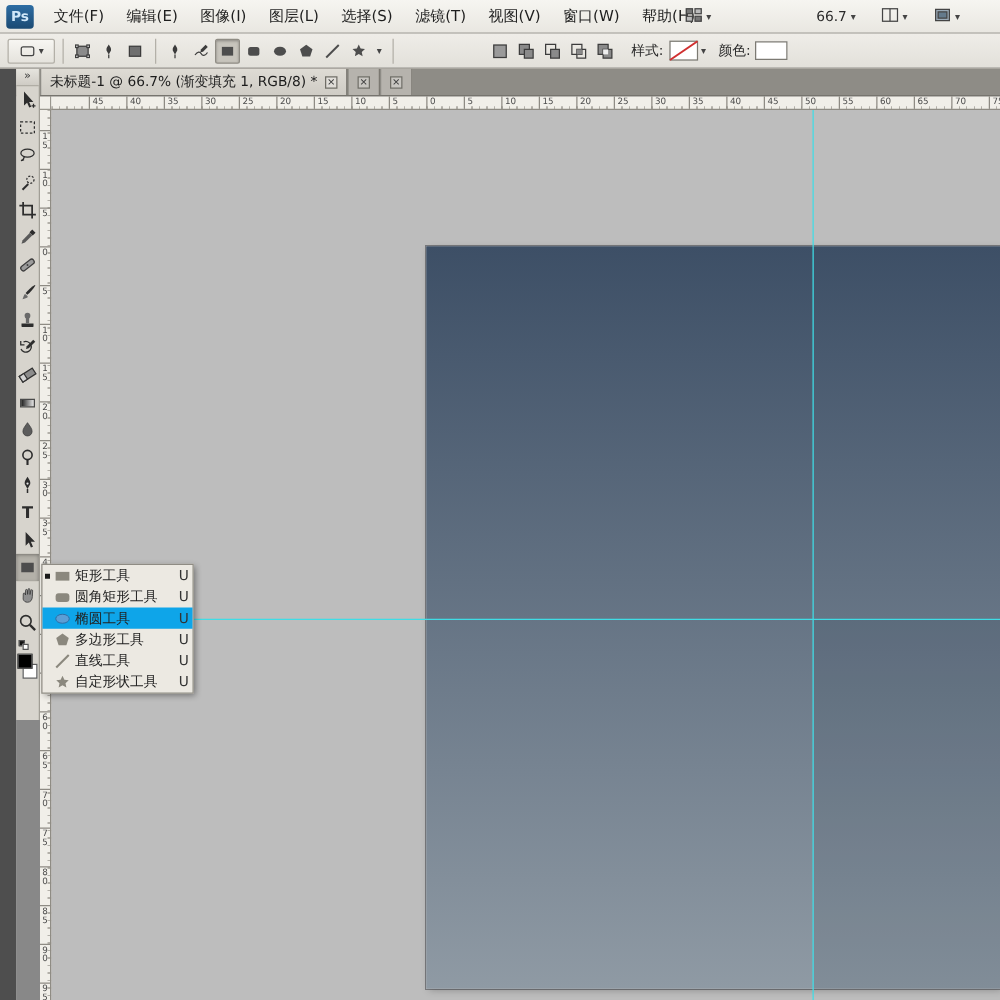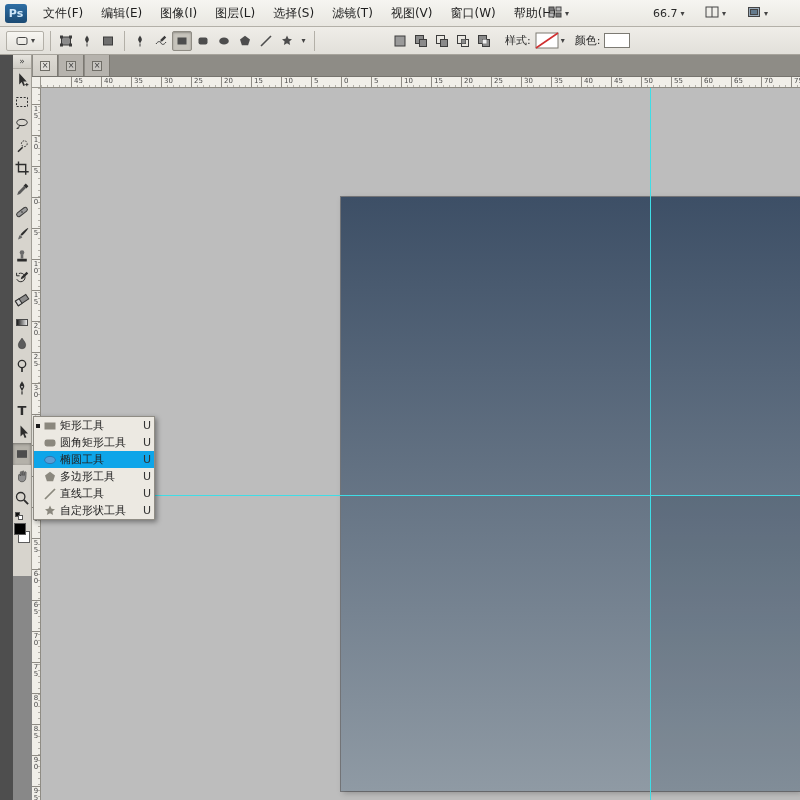--- a/index.html
+++ b/index.html
@@ -77,21 +77,21 @@
 
   
   .canvas{position:absolute;left:41px;top:88px;width:759px;height:712px;overflow:hidden;z-index:10}
   .document{position:absolute;left:300px;top:109px;width:459px;height:594px;
     box-shadow:0 0 0 1px rgba(35,38,44,.45), 2px 2px 6px rgba(0,0,0,.25)}
   .shape-overlay{position:absolute;left:310px;top:298px;right:0;bottom:0;background:rgba(10,25,45,.10)}
   .guide-v{position:absolute;top:0;bottom:0;width:1px;z-index:15}
   .guide-h{position:absolute;left:0;right:0;height:1px;z-index:15}
 
   
-  .flyout{position:absolute;left:33px;top:416px;width:122px;background:#ece9e2;
+  .flyout{position:absolute;left:33px;top:451px;width:122px;background:#ece9e2;
     border:1px solid #8f8c84;box-shadow:2px 2px 5px rgba(0,0,0,.4);z-index:60}
   .fly-row{height:17px;display:flex;align-items:center;font-size:11px;color:#222}
   .fly-row.hl{background:#0ea5e9}
   .fly-marker{width:8px;display:flex;align-items:center;justify-content:center}
   .fly-marker.cur::after{content:"";display:block;width:4px;height:4px;background:#1a1a1a}
   .fly-icon{width:16px;display:flex;align-items:center;justify-content:center}
   .fly-label{flex:1;padding-left:2px;white-space:nowrap;overflow:hidden}
   .fly-short{width:14px;text-align:center;color:#333}
 </style>
 </head>
@@ -244,20 +244,21 @@
         <span class="caret">▾</span>
       </span>
       <span class="ob-label">颜色:</span>
       <span class="ob-swatch">
         <span class="colorbox" style="background: rgb(255, 255, 255);"></span>
       </span>
     </div>
 
   <div class="tabbar">
       <div class="tab active">
+        <span class="tab-title">未标题-1 @ 66.7% (渐变填充 1, RGB/8) *</span>
         <span class="tab-close">×</span>
       </div>
       <div class="tab">
         <span class="tab-close">×</span>
       </div>
       <div class="tab">
         <span class="tab-close">×</span>
       </div>
     </div>
 

